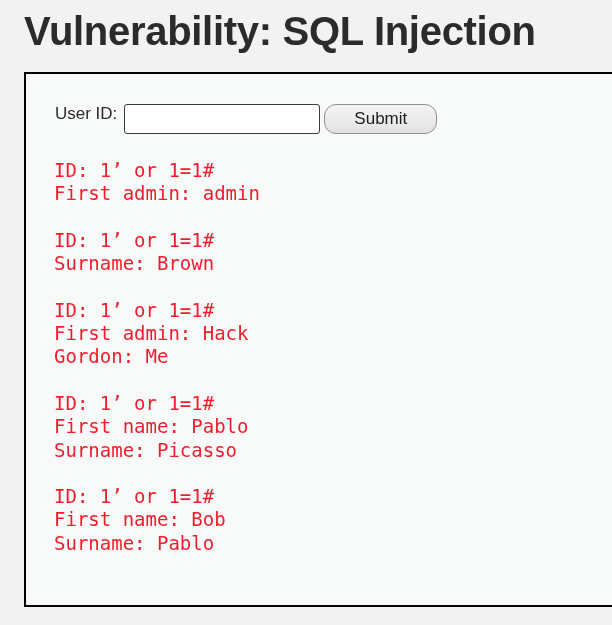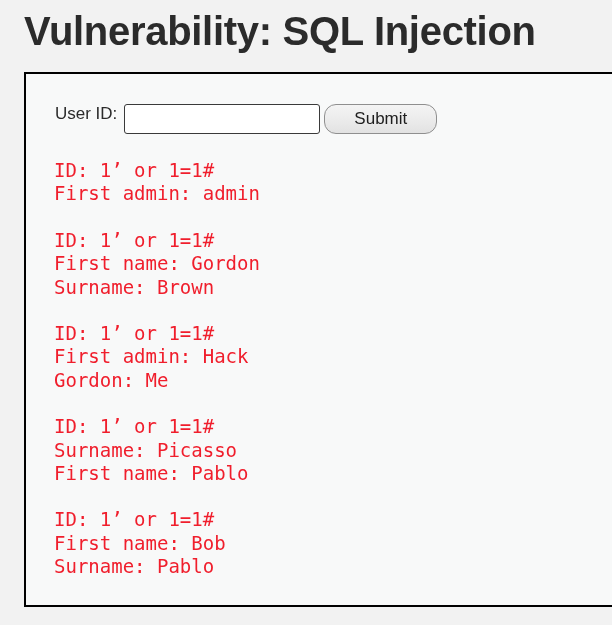--- a/index.html
+++ b/index.html
@@ -119,32 +119,31 @@
     <button id="submit-button" type="submit">Submit</button>
   </div>
 
   <div id="results">
       <div class="result-block">
         <div class="result-line">ID: 1’ or 1=1#</div>
         <div class="result-line">First admin: admin</div>
       </div>
       <div class="result-block">
         <div class="result-line">ID: 1’ or 1=1#</div>
-        <div class="result-line">First name: Gordon</div>
         <div class="result-line">Surname: Brown</div>
       </div>
       <div class="result-block">
         <div class="result-line">ID: 1’ or 1=1#</div>
         <div class="result-line">First admin: Hack</div>
         <div class="result-line">Gordon: Me</div>
       </div>
       <div class="result-block">
         <div class="result-line">ID: 1’ or 1=1#</div>
+        <div class="result-line">First name: Pablo</div>
         <div class="result-line">Surname: Picasso</div>
-        <div class="result-line">First name: Pablo</div>
       </div>
       <div class="result-block">
         <div class="result-line">ID: 1’ or 1=1#</div>
         <div class="result-line">First name: Bob</div>
         <div class="result-line">Surname: Pablo</div>
       </div>
     </div>
 
 </div>
 

